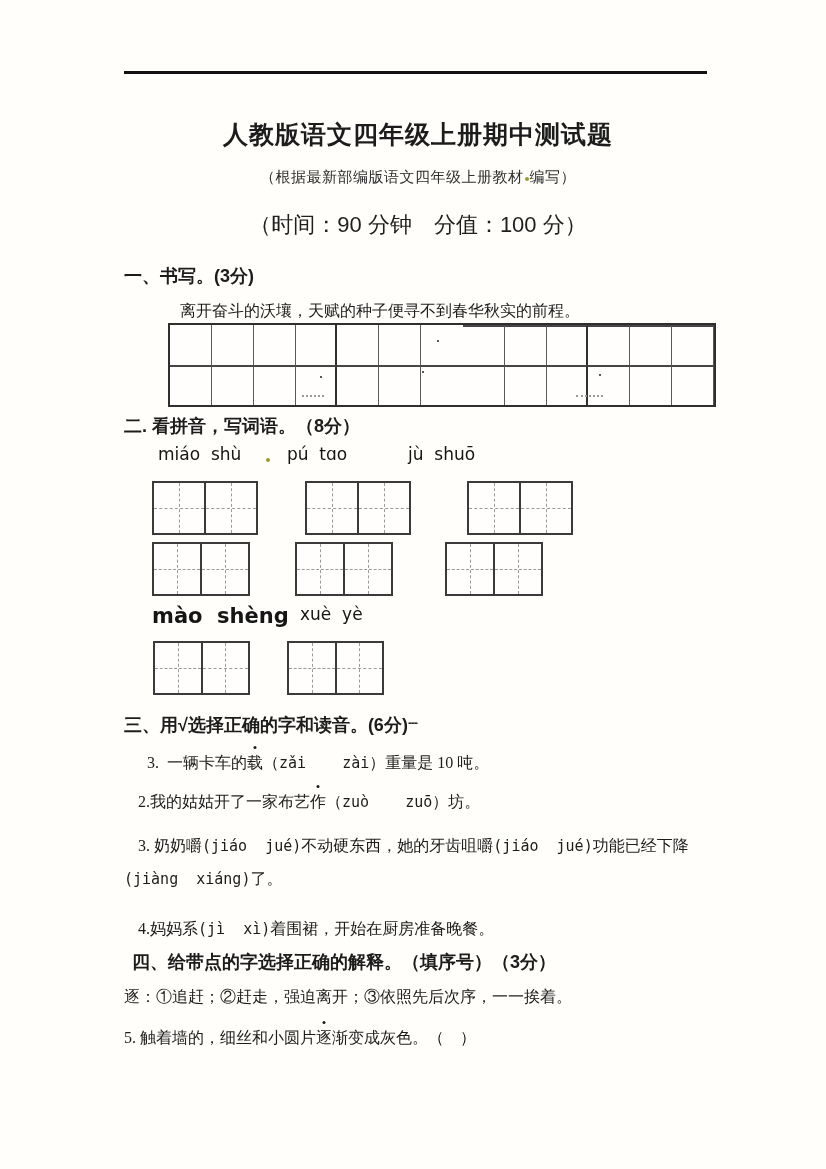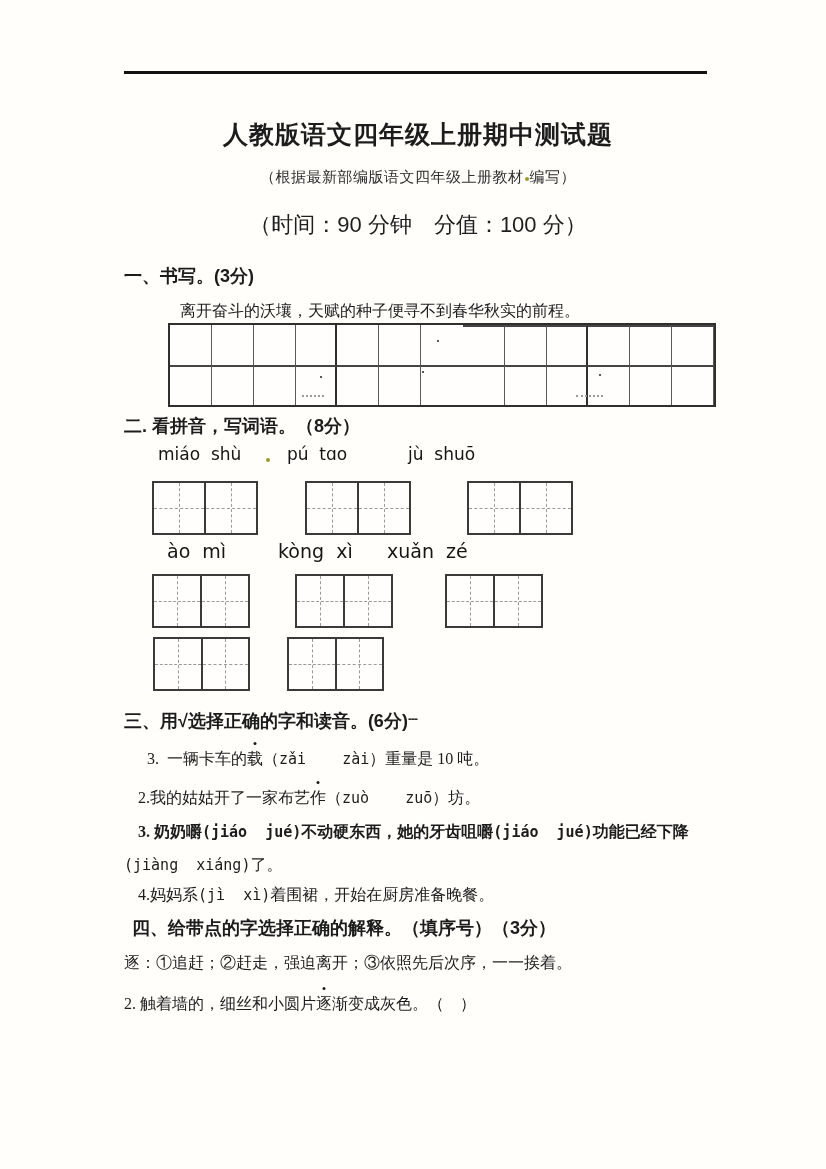--- a/index.html
+++ b/index.html
@@ -79,23 +79,23 @@
   .tianbox { border:2px solid #3a3a3a; height:54px; display:flex; background:#fffefd; }
   .w106 { width:106px; } .w98 { width:98px; } .w97 { width:97px; }
   .tcell { flex:1; position:relative; }
   .tcell + .tcell { border-left:2px solid #3a3a3a; }
   .tcell::before { content:""; position:absolute; left:50%; top:0; bottom:0; border-left:1px dashed #9a9a9a; }
   .tcell::after  { content:""; position:absolute; top:50%; left:0; right:0; border-top:1px dashed #9a9a9a; }
 
   .qline { font-size:16px; line-height:24px; white-space:nowrap; }
   .q1 { margin-top:12px; padding-left:23px; }
   .q2 { margin-top:15px; padding-left:14px; }
-  .q3a { margin-top:10px; padding-left:14px;font-weight:bold; }
+  .q3a { margin-top:20px; padding-left:14px; }
   .q3b { margin-top:9px; }
-  .q4 { margin-top:6px; padding-left:14px; }
+  .q4 { margin-top:26px; padding-left:14px; }
   .gloss { margin-top:11px; }
   .item1 { margin-top:17px; }
   .qline [data-bind] { white-space:pre; }
   .py { font-family:"DejaVu Sans Mono", monospace; font-size:15px; white-space:pre; }
 
   .dotted { position:relative; display:inline-block; }
   .dotted::after {
     content:""; position:absolute; width:3px; height:3px; border-radius:50%;
     background:#1c1c1c; top:-5px; left:50%; transform:translateX(-50%);
   }
@@ -170,41 +170,40 @@
     <div class="tianbox w106" style="margin-left:47px;">
         <div class="tcell"></div>
         <div class="tcell"></div>
       </div>
     <div class="tianbox w106" style="margin-left:56px;">
         <div class="tcell"></div>
         <div class="tcell"></div>
       </div>
   </div>
 
-  <div class="pinyin-row row2">
-    <span style="left:43px;" data-bind="sec2.pinyin_row2.0">ào  mì</span>
-    <span style="left:154px;" data-bind="sec2.pinyin_row2.1">kòng  xì</span>
-    <span style="left:263px;" data-bind="sec2.pinyin_row2.2">xuǎn  zé</span>
-  </div>
 
   <div class="box-row br2">
     <div class="tianbox w98" style="margin-left:28px;">
         <div class="tcell"></div>
         <div class="tcell"></div>
       </div>
     <div class="tianbox w98" style="margin-left:45px;">
         <div class="tcell"></div>
         <div class="tcell"></div>
       </div>
     <div class="tianbox w98" style="margin-left:52px;">
         <div class="tcell"></div>
         <div class="tcell"></div>
       </div>
   </div>
 
+  <div class="pinyin-row row3">
+    <span class="big" style="left:28px;" data-bind="sec2.pinyin_row3.0">mào  shèng</span>
+    <span class="small" style="left:176px;" data-bind="sec2.pinyin_row3.1">xuè  yè</span>
+  </div>
 
   <div class="box-row br3">
     <div class="tianbox w97" style="margin-left:29px;">
         <div class="tcell"></div>
         <div class="tcell"></div>
       </div>
     <div class="tianbox w97" style="margin-left:37px;">
         <div class="tcell"></div>
         <div class="tcell"></div>
       </div>
@@ -231,16 +230,16 @@
 
   <p class="qline q4">
     <span data-bind="sec3.q4.s1">4.妈妈系</span><span class="py" data-bind="sec3.q4.py">(jì  xì)</span><span data-bind="sec3.q4.s2">着围裙，开始在厨房准备晚餐。</span>
   </p>
 
   <div class="sec-heading h4" data-bind="sec4.heading">四、给带点的字选择正确的解释。（填序号）（3分）</div>
 
   <p class="qline gloss" data-bind="sec4.gloss">逐：①追赶；②赶走，强迫离开；③依照先后次序，一一挨着。</p>
 
   <p class="qline item1">
-    <span data-bind="sec4.item1.s1">2. 触着墙的，细丝和小圆片</span><span class="dotted" data-bind="sec4.item1.dot">逐</span><span data-bind="sec4.item1.s2">渐变成灰色。（　）</span>
+    <span data-bind="sec4.item1.s1">5. 触着墙的，细丝和小圆片</span><span class="dotted" data-bind="sec4.item1.dot">逐</span><span data-bind="sec4.item1.s2">渐变成灰色。（　）</span>
   </p>
 
 </div>
 
 </body></html>

